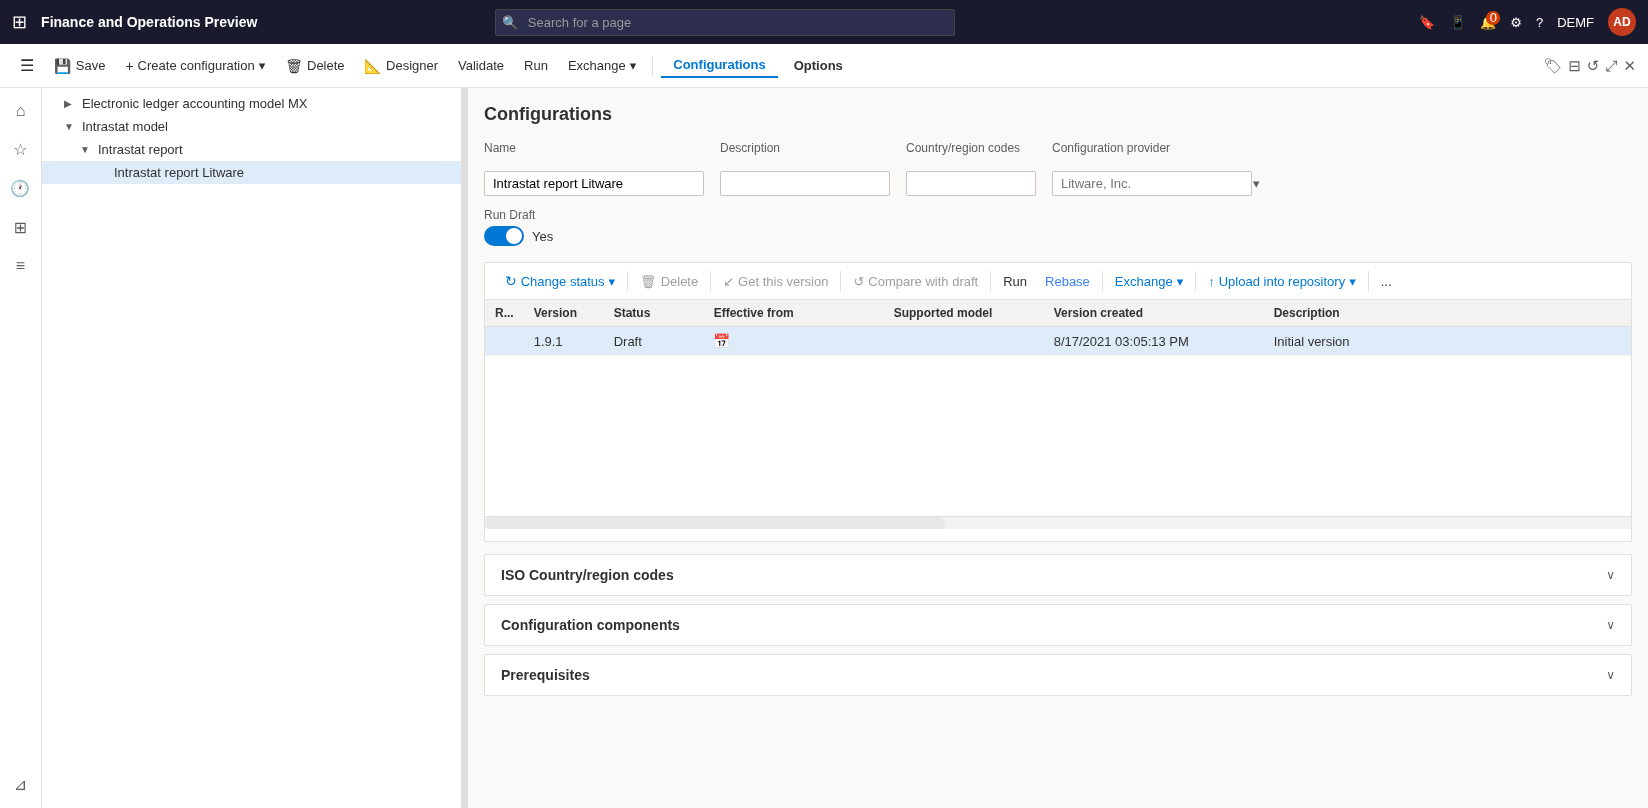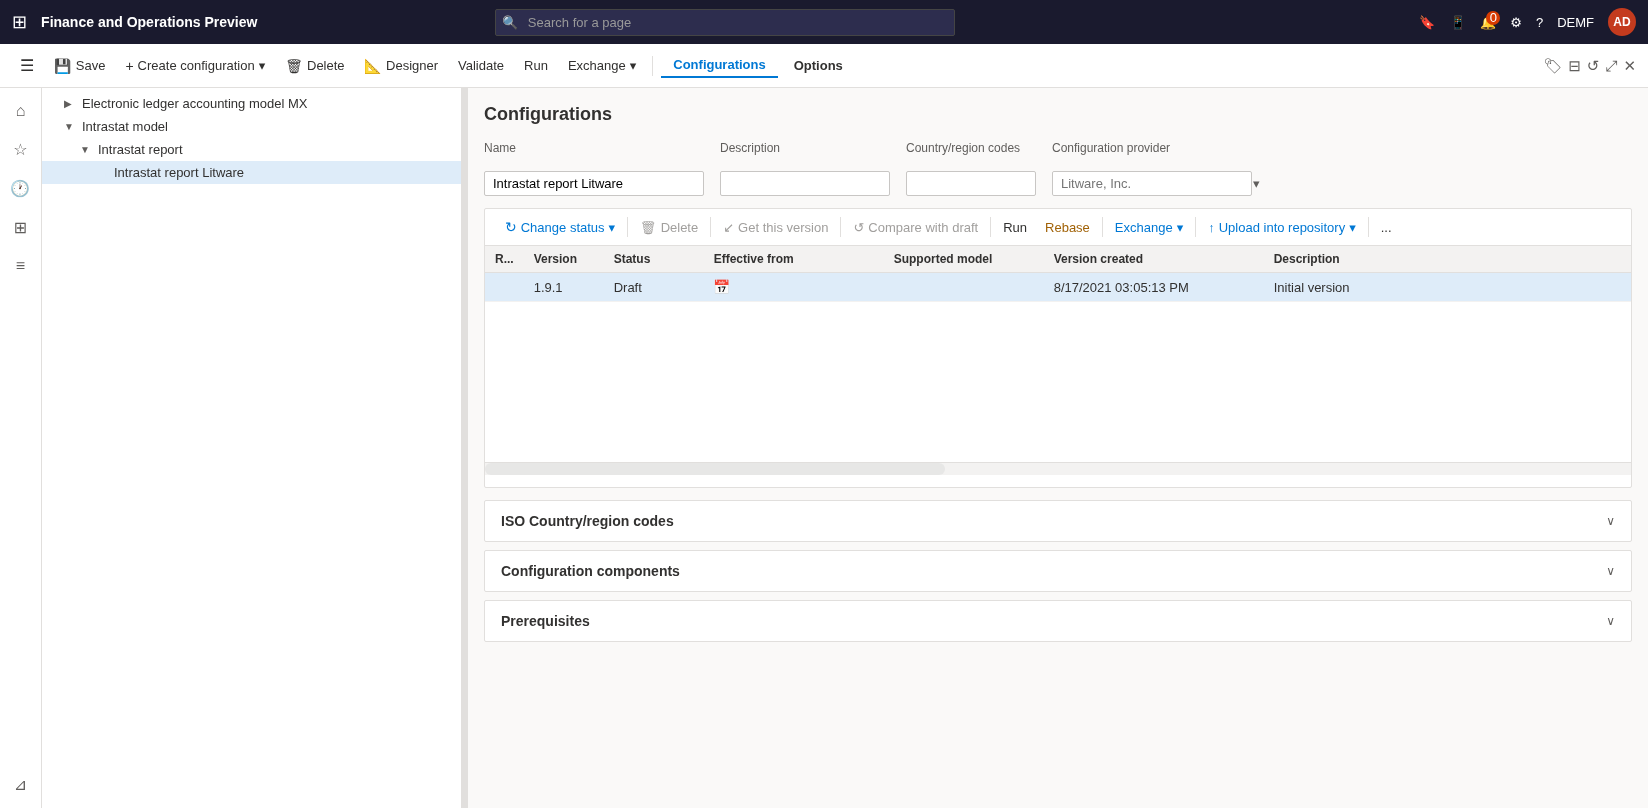--- a/index.html
+++ b/index.html
@@ -239,20 +239,30 @@
       </div>
       <div class="form-field">
         <label class="form-label">Configuration provider</label>
         <div style="display:flex;align-items:center;border:1px solid #c8c6c4;border-radius:2px;background:white;width:200px;">
           <input class="form-input" type="text" style="border: none; flex: 1 1 0%; width: auto;" placeholder="Litware, Inc.">
           <span style="padding:4px 8px;cursor:pointer;color:#605e5c;">▾</span>
         </div>
       </div>
     </div>
 
+    <div style="margin-bottom: 16px;">
+      <label class="toggle-label">Run Draft</label>
+      <div class="toggle-row">
+        <label class="toggle">
+          <input type="checkbox" checked="" style="">
+          <span class="toggle-slider"></span>
+        </label>
+        <span class="toggle-value">Yes</span>
+      </div>
+    </div>
 
     <div class="section">
 
       <div class="versions-toolbar">
         <button class="ver-btn">
           <span style="font-size:14px;">↻</span>
           <span>Change status</span>
           <span>▾</span>
         </button>
         <div class="ver-separator"></div>
@@ -267,21 +277,21 @@
         </button>
         <div class="ver-separator"></div>
         <button class="ver-btn disabled">
           <span>↺</span>
           <span>Compare with draft</span>
         </button>
         <div class="ver-separator"></div>
         <button class="ver-btn ver-black" style="color:#323130;">
           <span>Run</span>
         </button>
-        <button class="ver-btn ver-black" style="color:#a16207;">
+        <button class="ver-btn ver-black" style="color:#3b82f6;">
           <span>Rebase</span>
         </button>
         <div class="ver-separator"></div>
         <button class="ver-btn">
           <span>Exchange</span>
           <span>▾</span>
         </button>
         <div class="ver-separator"></div>
         <button class="ver-btn">
           <span>↑</span>

